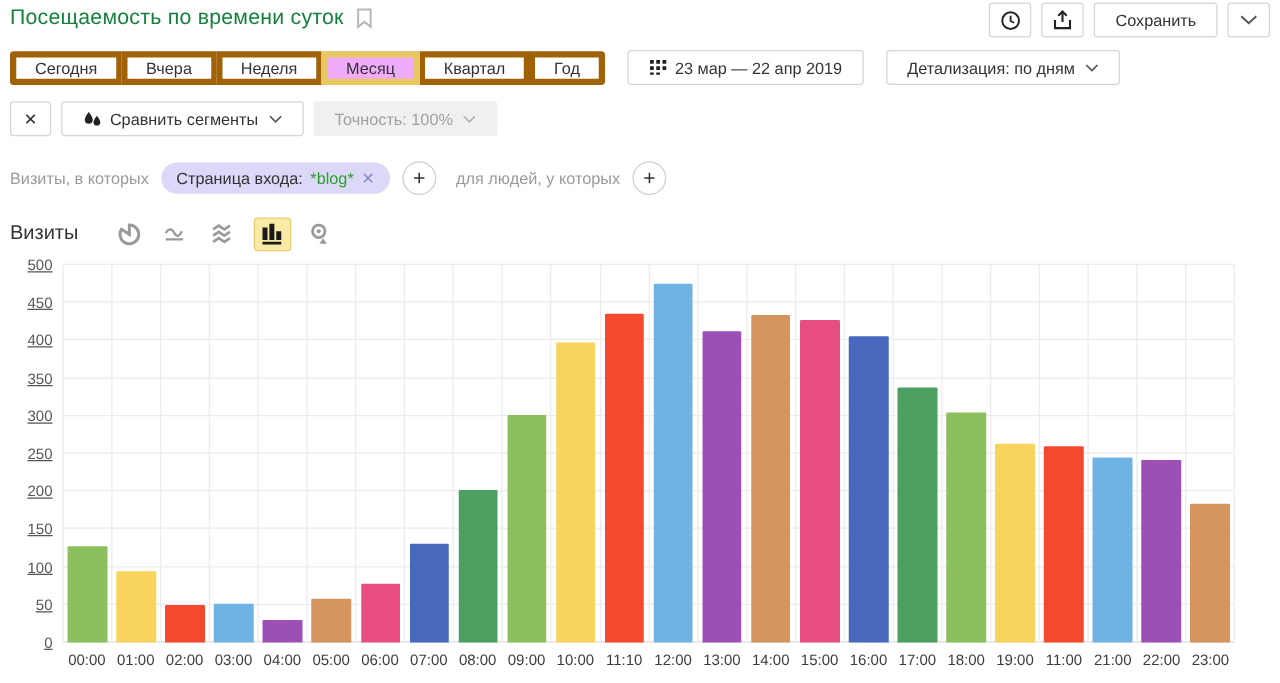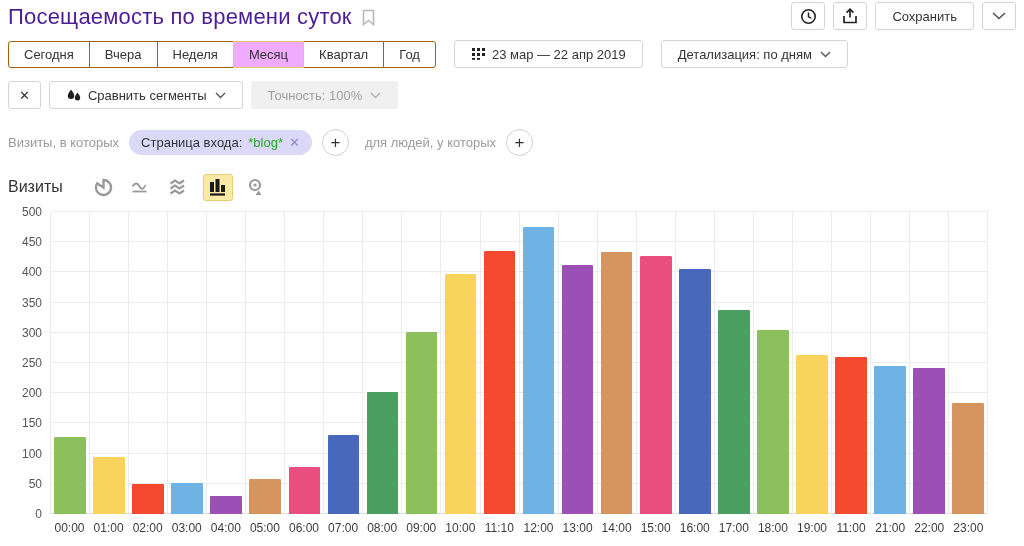--- a/index.html
+++ b/index.html
@@ -2,34 +2,34 @@
 <html><head>
 <meta charset="utf-8">
 <style>
   * { box-sizing: border-box; margin: 0; padding: 0; }
   html,body { width:1024px; height:546px; overflow:hidden; }
   body { font-family:"Liberation Sans", sans-serif; background:#fff; color:#333; }
 
   
   .header { position:relative; padding:4px 8px 0; height:34px; }
   .title-wrap { display:flex; align-items:center; gap:10px; }
-  .page-title { font-size:22px; font-weight:400; color:#4c1d95; letter-spacing:.2px; }
+  .page-title { font-size:17px; font-weight:400; color:#15803d; letter-spacing:.2px; }
   .bookmark { color:#b8b8b8; display:inline-flex; }
   .header-right { position:absolute; right:8px; top:2px; display:flex; align-items:center; gap:8px; }
   .sample-info { color:#9a9a9a; font-size:13px; margin-right:10px; }
   .icon-btn { width:34px; height:28px; background:#fff; border:1px solid #d5d5d5; border-radius:3px;
               display:flex; align-items:center; justify-content:center; cursor:pointer; }
   .btn { height:28px; background:#fff; border:1px solid #d5d5d5; border-radius:3px; font-size:13px;
          color:#333; padding:0 16px; display:inline-flex; align-items:center; gap:6px; cursor:pointer;
          font-family:"Liberation Sans", sans-serif; }
 
   
   .period-row { display:flex; align-items:center; margin:6px 8px 0; gap:18px; }
   .segmented { display:flex; }
-  .seg-btn { height:27px; padding:0 15px; background:#fff; border:1px solid #a16207; margin-left:-1px;
+  .seg-btn { height:27px; padding:0 15px; background:#fff; border:5px solid #a16207; margin-left:-1px;
              font-size:13px; color:#333; cursor:pointer; font-family:"Liberation Sans", sans-serif; }
   .seg-btn:first-child { border-radius:3px 0 0 3px; margin-left:0; }
   .seg-btn:last-child { border-radius:0 3px 3px 0; }
   .seg-btn.active { background:#f0abfc; border-color:#e8c860; position:relative; z-index:1; }
 
   
   .segment-row { display:flex; align-items:center; margin:13px 8px 0; gap:8px; }
   .btn .chev { margin-left:2px; }
   .btn-muted { background:#f0f0f0; border-color:#f0f0f0; color:#a0a0a0; }
 
@@ -45,21 +45,21 @@
   
   .metric-row { display:flex; align-items:center; margin:16px 8px 0; height:30px; }
   .metric-label { font-size:16px; color:#333; margin-right:26px; }
   .ctype { width:30px; height:27px; display:flex; align-items:center; justify-content:center;
            border-radius:3px; margin-right:8px; cursor:pointer; color:#9a9a9a; }
   .ctype.selected { background:#fbe9a6; border:1px solid #e5cd75; color:#1a1a1a; }
 
   
   .chart { margin:10px 0 0; display:grid; grid-template-columns:50px 1fr 36px; }
   .y-axis { position:relative; height:302px; }
-  .ytick { position:absolute; right:8px; transform:translateY(50%); font-size:12px; color:#555; }
+  .ytick { position:absolute; right:8px; transform:translateY(50%); font-size:12px; color:#555;text-decoration:underline; }
   .plot-area { position:relative; height:302px; border-left:1px solid #ececec; }
   .gridline-h { position:absolute; left:0; right:0; height:1px; background:#ececec; z-index:0; }
   .gridline-h.zero { background:#dcdcdc; }
   .slots { position:absolute; inset:0; display:flex; z-index:1; }
   .slot { flex:1; display:flex; align-items:flex-end; justify-content:center; border-right:1px solid #ececec; }
   .bar { width:83%; border-radius:1px 1px 0 0; cursor:pointer; }
   .x-axis { grid-column:2; display:flex; padding-top:7px; }
   .xtick { flex:1; text-align:center; font-size:12px; color:#3c3c3c; }
 
   svg { display:block; }

